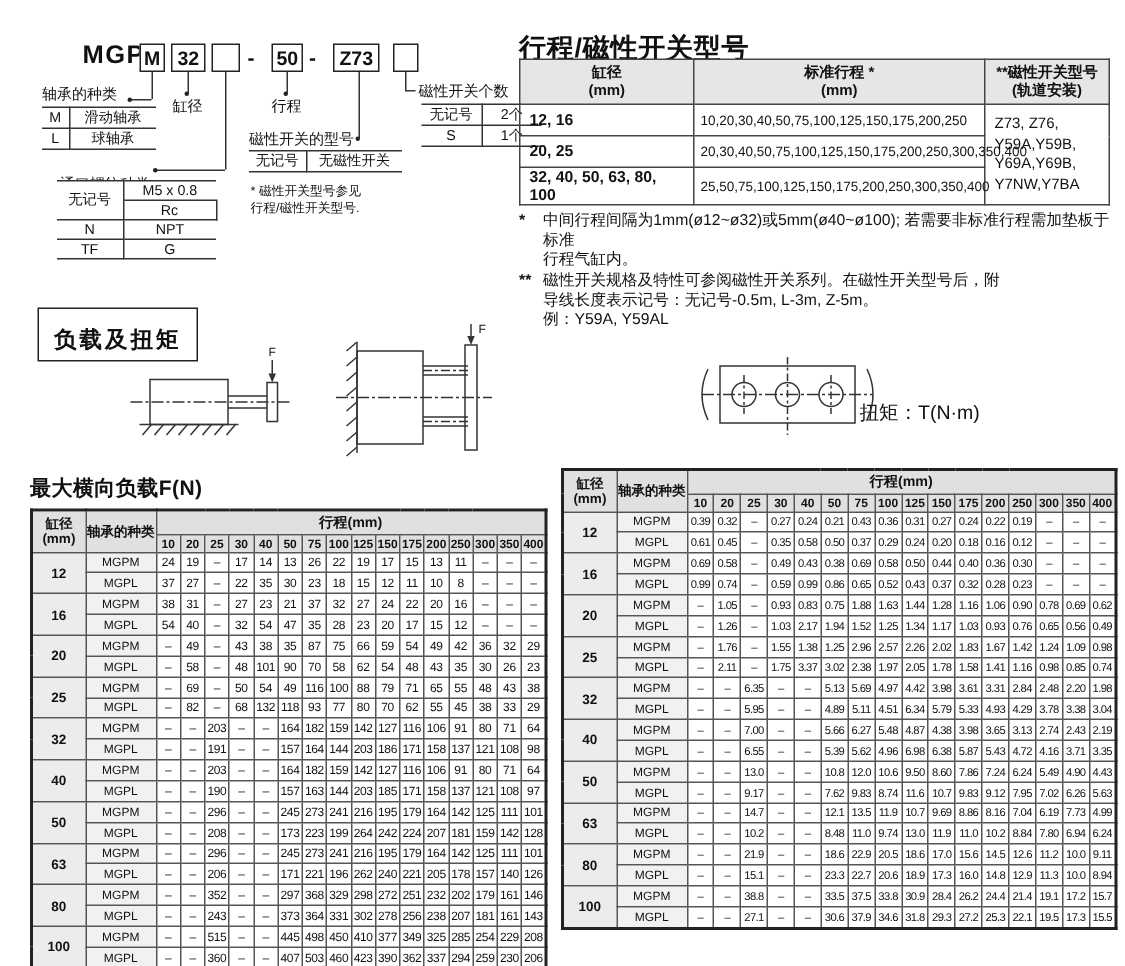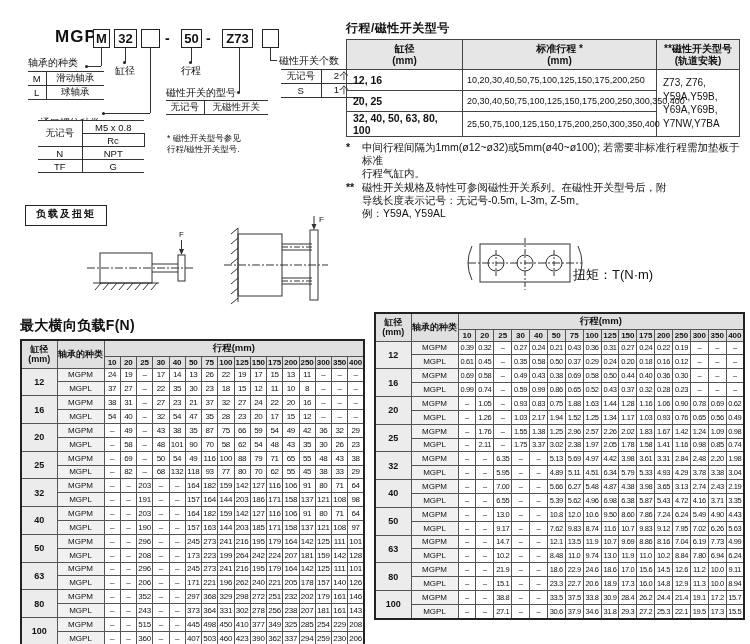--- a/index.html
+++ b/index.html
@@ -14,33 +14,33 @@
   .lv { position:absolute; width:0; border-left:1px solid #333; }
   .lh { position:absolute; height:0; border-top:1px solid #333; }
   .dot { position:absolute; width:3px; height:3px; background:#222; border-radius:50%; }
   .slabel { position:absolute; font-size:10px; color:#111; white-space:nowrap; }
   .mini { position:absolute; border-collapse:collapse; font-size:9.5px; background:#fff; }
   .mini td { border-top:1px solid #333; border-bottom:1px solid #333; padding:0 4px; height:13px; text-align:center; white-space:nowrap; }
   .mini td:first-child { border-right:1px solid #333; }
   .mnote { position:absolute; font-size:8.5px; line-height:11px; white-space:pre-line; }
 
   
-  .sec-title { position:absolute; font-size:12px; font-weight:bold; letter-spacing:0.5px; }
+  .sec-title { position:absolute; font-size:18px; font-weight:bold; letter-spacing:0.5px; }
   .stroke-tbl { position:absolute; border-collapse:collapse; table-layout:fixed; width:393px; border:1.5px solid #222; }
   .stroke-tbl th { background:#e6e6e6; border:1px solid #444; font-size:10px; font-weight:bold; white-space:pre-line; line-height:12px; height:30px; text-align:center; }
   .stroke-tbl td { border:1px solid #444; height:21px; font-size:9px; padding:0 4px; text-align:left; }
   .stroke-tbl td.bore { font-size:10.5px; font-weight:bold; padding-left:6px; }
   .stroke-tbl td.swm { font-size:10px; line-height:13.5px; white-space:pre-line; padding-left:6px; vertical-align:middle; }
   .notes { position:absolute; width:400px; font-size:10.5px; line-height:13px; }
   .note { display:grid; grid-template-columns:16px 1fr; margin-bottom:1px; }
   .note .sym { font-weight:bold; }
   .note .txt { white-space:pre-line; }
 
   
-  .load-box { position:absolute; border:1.6px solid #222; padding:1px 10px 4px 10px; font-size:10px; font-weight:bold; letter-spacing:2px; }
+  .load-box { position:absolute; border:1.6px solid #222; padding:11px 10px 4px 10px; font-size:15px; font-weight:bold; letter-spacing:2px; }
   .torq-label { position:absolute; font-size:13px;margin-top:48px; }
   svg { position:absolute; overflow:visible; }
 
   
   .spec-wrap { position:absolute; }
   .tbl-title { font-size:14px; font-weight:bold; letter-spacing:0.3px; margin-bottom:4px; }
   table.spec { border-collapse:collapse; table-layout:fixed; border:2px solid #222; height:308px; }
   table.spec th, table.spec td { border:1px solid #555; text-align:center; padding:0; overflow:hidden; }
   table.spec thead th { background:#e0e0e0; font-weight:bold; }
   table.spec thead tr:first-child th { height:16px; }
@@ -122,21 +122,21 @@
 
   <span class="slabel" style="left:166px;top:86px;">磁性开关的型号</span>
   <table class="mini" style="left:166px;top:100px;">
     <tbody>
         <tr>
           <td style="width:38px">无记号</td>
         <td style="width:64px">无磁性开关</td>
         </tr>
   </tbody>
     </table>
-  <div class="mnote" style="left:167px;top:133px;">* 磁性开关型号参见
+  <div class="mnote" style="left:167px;top:122px;">* 磁性开关型号参见
   行程/磁性开关型号.</div>
 
   <span class="slabel" style="left:279px;top:54px;">磁性开关个数</span>
   <table class="mini" style="left:281px;top:69px;">
     <tbody>
         <tr>
           <td style="width:40px">无记号</td>
         <td style="width:40px">2个</td>
         </tr>
     <tr>
@@ -1073,21 +1073,21 @@
             <tr>
               <td class="bore" rowspan="2">80</td>
               <td class="btype">MGPM</td>
               <td class="num">–</td>
               <td class="num">–</td>
               <td class="num">21.9</td>
               <td class="num">–</td>
               <td class="num">–</td>
               <td class="num">18.6</td>
               <td class="num">22.9</td>
-              <td class="num">24.6</td>
+              <td class="num">20.5</td>
               <td class="num">18.6</td>
               <td class="num">17.0</td>
               <td class="num">15.6</td>
               <td class="num">14.5</td>
               <td class="num">12.6</td>
               <td class="num">11.2</td>
               <td class="num">10.0</td>
               <td class="num">9.11</td>
             </tr>
             <tr>

